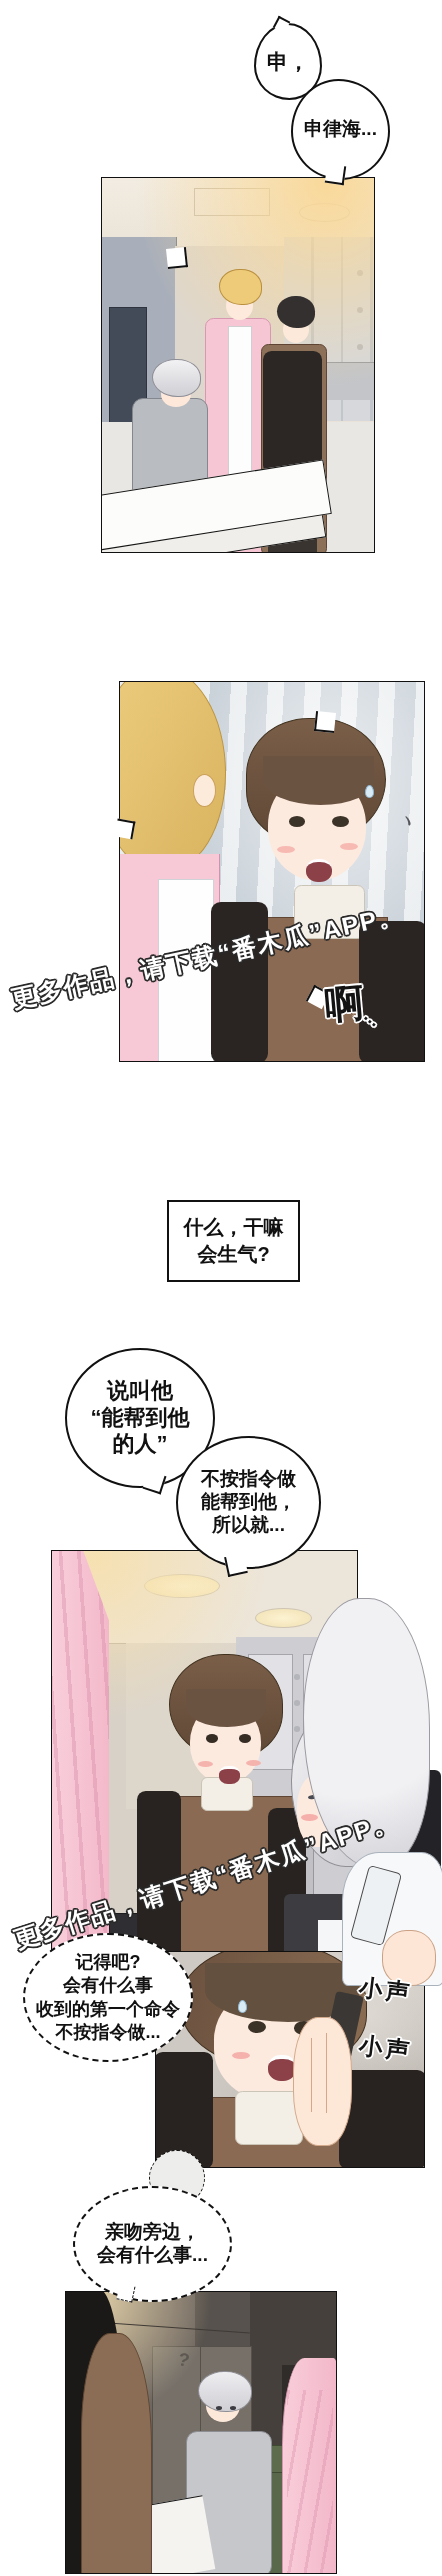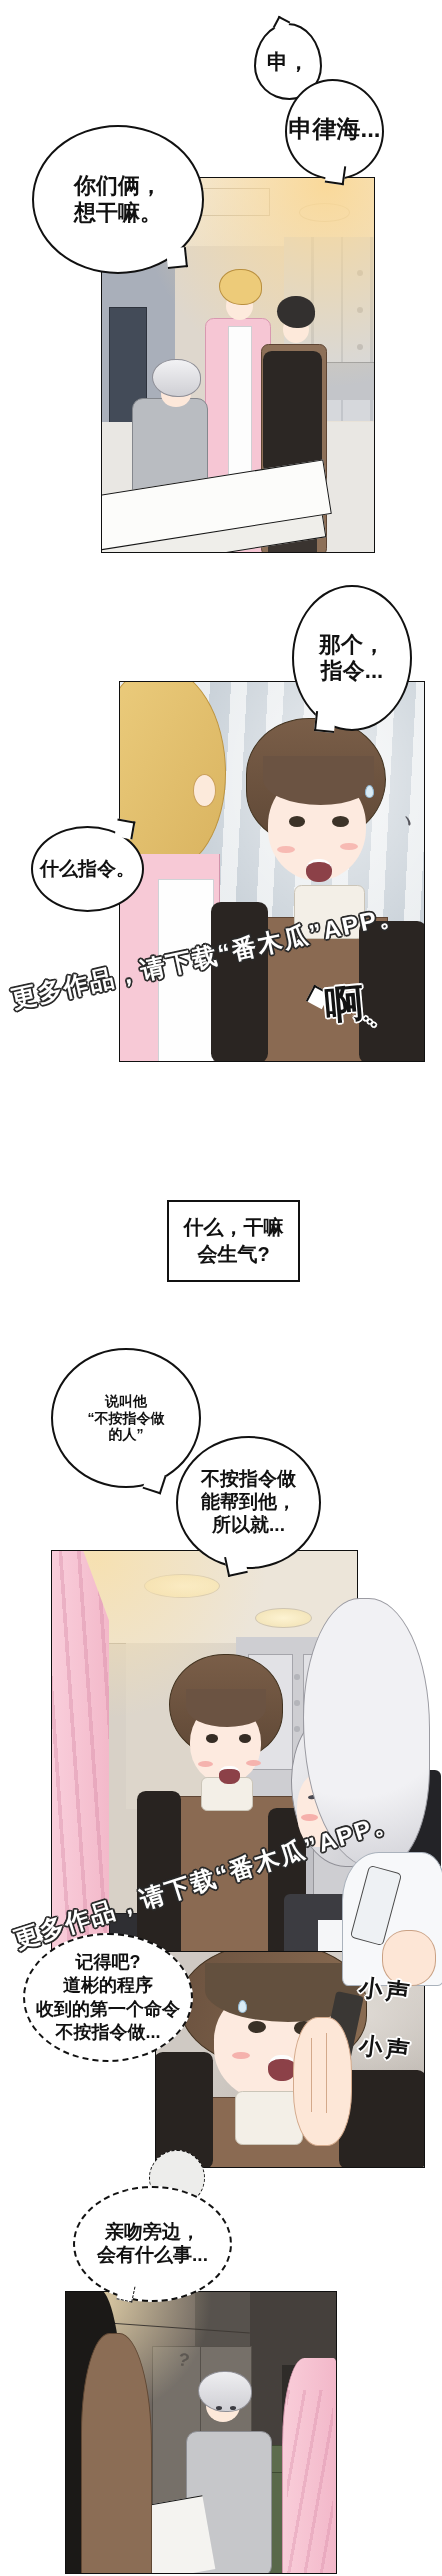--- a/index.html
+++ b/index.html
@@ -182,81 +182,70 @@
     <div class="abs" style="left:216px;top:66px;width:55px;height:216px;background:linear-gradient(90deg,#f9cdd9,#f2b7c9);border-left:1.2px solid #d395ab;border-radius:40% 8% 0 0;z-index:12;"></div>
     <div class="abs" style="left:221px;top:98px;width:46px;height:184px;background:repeating-linear-gradient(100deg,rgba(210,130,160,.3) 0 3.1px,transparent 3.1px 16px);z-index:13;"></div>
     <div class="abs" style="left:112px;top:57px;font-size:18.4px;font-weight:bold;color:#5d5852;transform:rotate(12deg);z-index:9;">?</div>
   </div>
 
   <div class="bubble" style="left:254px;top:23.4px;width:68px;height:77px;font-size:21px;border-radius:50% 50% 48% 52%/56% 56% 44% 44%;">
     <div>申，</div>
   </div>
   <div class="tail tl" style="left:275px;top:18.4px;width:11px;height:11px;transform:rotate(28deg);"></div>
 
-  <div class="bubble" style="left:285px;top:79px;width:99px;height:101px;font-size:24px;border-radius:48% 52% 50% 50%/52% 52% 48% 48%;">
+  <div class="bubble" style="left:291px;top:79px;width:99px;height:101px;font-size:19px;border-radius:48% 52% 50% 50%/52% 52% 48% 48%;">
     <div>申律海...</div>
   </div>
   <div class="tail rb" style="left:326px;top:165px;width:17px;height:17px;transform:rotate(8deg);"></div>
 
-  <div class="bubble" style="left:32px;top:125px;width:172px;height:149px;font-size:22px;z-index:33;">
-    <div>你们俩，</div>
-    <div>想干嘛。</div>
-  </div>
   <div class="tail rb" style="left:167px;top:248px;width:18.4px;height:18.4px;transform:rotate(-6deg);z-index:34;"></div>
 
-  <div class="bubble" style="left:292px;top:585px;width:120px;height:146px;font-size:22px;">
-    <div>那个，</div>
-    <div>指令...</div>
-  </div>
   <div class="tail lb" style="left:315px;top:712px;width:18.4px;height:18.4px;transform:rotate(6deg);"></div>
 
-  <div class="bubble" style="left:31px;top:826px;width:113px;height:86px;font-size:19px;">
-    <div>什么指令。</div>
-  </div>
   <div class="tail tr" style="left:116px;top:820px;width:16px;height:16px;transform:rotate(10deg);"></div>
 
   <div class="sfx halo-w" style="left:325px;top:977px;font-size:39px;transform:rotate(-5deg);">
     <span>啊</span>
   </div>
   <div class="sfx halo-w" style="left:365px;top:1007px;font-size:18.4px;transform:rotate(38deg);">
     <span>...</span>
   </div>
 
   <div class="tail tl" style="left:309px;top:988px;width:16px;height:16px;transform:rotate(28deg);z-index:29;"></div>
 
   <div class="wm halo-b" style="left:12.3px;top:983px;transform:rotate(-12.4deg);">
     <span>更多作品，请下载“番木瓜”APP。</span>
   </div>
 
   <div class="nbox" style="left:167px;top:1200px;width:133px;height:82px;font-size:20px;">
     <div>什么，干嘛</div>
     <div>会生气?</div>
   </div>
 
-  <div class="bubble" style="left:51px;top:1348px;width:150px;height:140px;font-size:14px;">
+  <div class="bubble" style="left:65px;top:1348px;width:150px;height:140px;font-size:22px;">
     <div>说叫他</div>
-    <div>“不按指令做</div>
+    <div>“能帮到他</div>
     <div>的人”</div>
   </div>
   <div class="tail rb" style="left:145px;top:1473px;width:17px;height:17px;transform:rotate(18deg);"></div>
 
   <div class="bubble" style="left:176px;top:1436px;width:145px;height:133px;font-size:19px;z-index:32;">
     <div>不按指令做</div>
     <div>能帮到他，</div>
     <div>所以就...</div>
   </div>
   <div class="tail lb" style="left:226px;top:1555px;width:18.4px;height:18.4px;transform:rotate(-12deg);z-index:33;"></div>
 
   <div class="wm halo-b" style="left:15.4px;top:1924px;transform:rotate(-17.6deg);">
     <span>更多作品，请下载“番木瓜”APP。</span>
   </div>
 
   <div class="bubble dashed" style="left:23px;top:1933px;width:170px;height:129px;font-size:18px;line-height:1.3;">
     <div>记得吧?</div>
-    <div>道彬的程序</div>
+    <div>会有什么事</div>
     <div>收到的第一个命令</div>
     <div>不按指令做...</div>
   </div>
 
   <div class="sfx halo-w" style="left:359px;top:1974px;font-size:23.4px;letter-spacing:3.7px;transform:rotate(7deg);z-index:15;">
     <span>小声</span>
   </div>
   <div class="sfx halo-w" style="left:359px;top:2032px;font-size:23.4px;letter-spacing:3.7px;transform:rotate(7deg);z-index:15;">
     <span>小声</span>
   </div>

